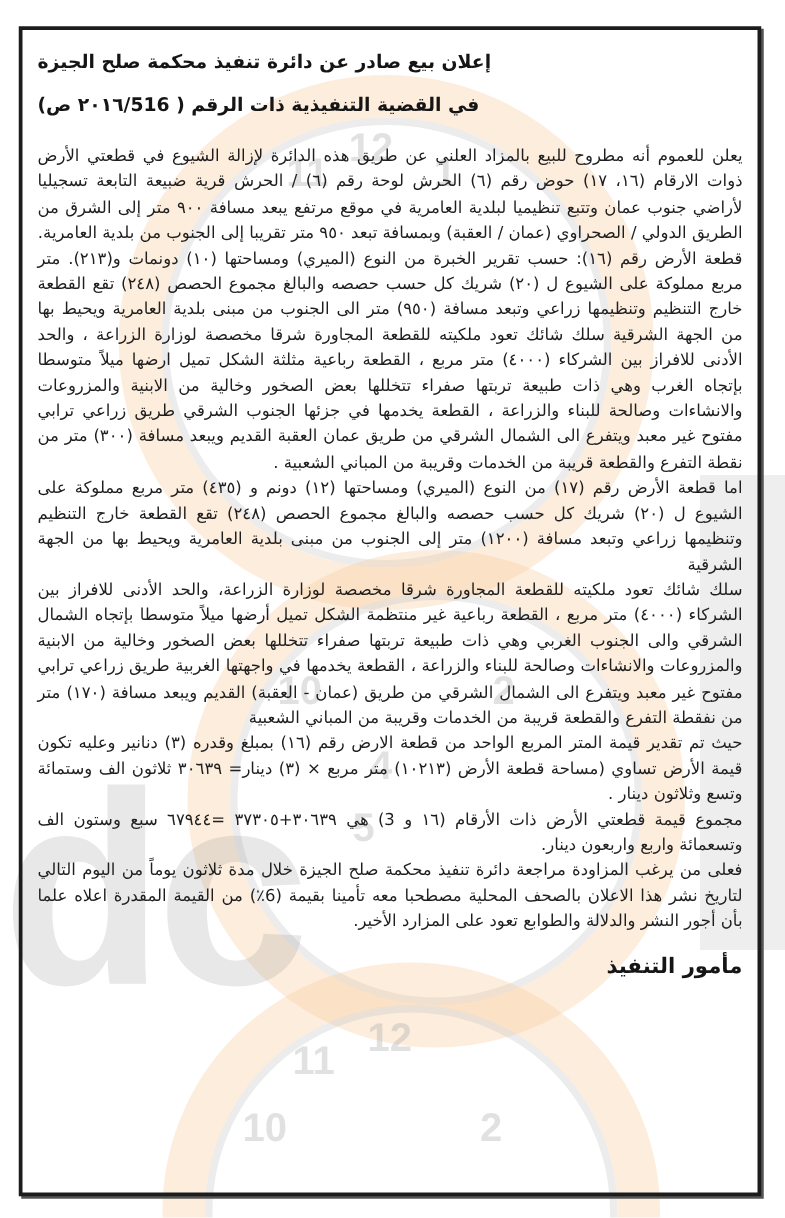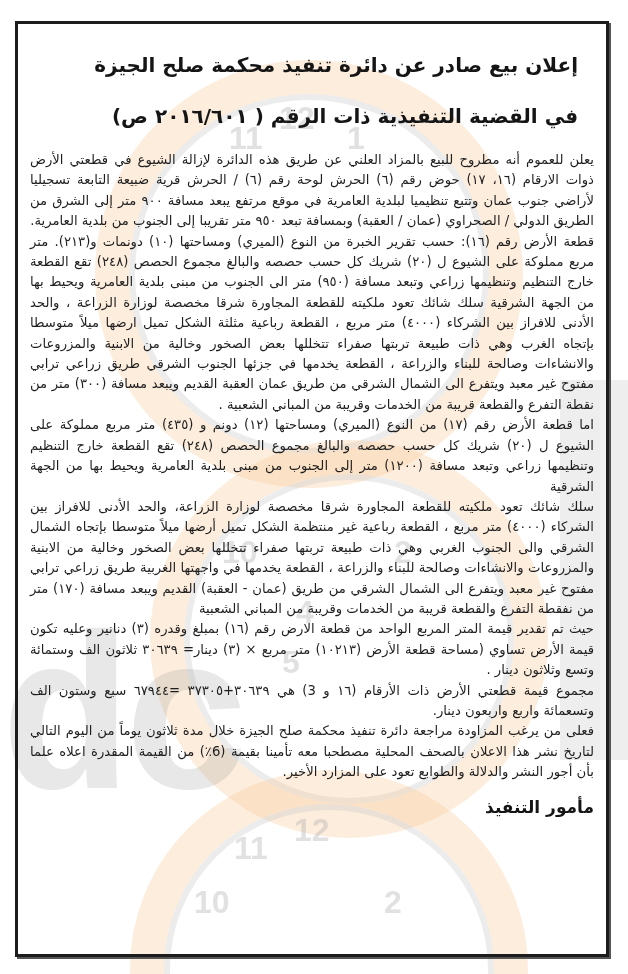--- a/index.html
+++ b/index.html
@@ -49,26 +49,26 @@
       width: 594px;
       height: 936px;
       border: 3px solid #1c1c1c;
       box-shadow: 2px 2px 0 #555;
       z-index: 1;
       direction: rtl;
       box-sizing: border-box;
       padding: 8px 12px 0 12px;
     }
     .title {
-      text-align: right;
+      text-align: left;
       font-weight: bold;
-      font-size: 20px;
+      font-size: 15px;
       line-height: 35px;
       color: #151515;
-      margin: 16px;
+      margin: 0;
     }
     .body-text {
       margin-top: 14px;
       font-size: 13.2px;
       font-weight: normal;
       line-height: 20.4px;
       text-align: justify;
       text-align-last: right;
       color: #1e1e1e;
     }
@@ -104,21 +104,21 @@
   <span class="num" style="left:30px; top:80px;">10</span>
   <span class="num" style="left:220px; top:80px;">2</span>
 </div>
 
 <div class="wm wm-logo" style="left:0px; top:620px;font-family:Liberation Mono, monospace;">dc</div>
 
 <div class="wm" style="left:560px; top:380px; width:68px; height:380px; background:rgba(150,150,150,0.16);"></div>
 
 <div class="notice">
   <h1 class="title">إعلان بيع صادر عن دائرة تنفيذ محكمة صلح الجيزة</h1>
-  <h1 class="title">في القضية التنفيذية ذات الرقم ( ٢٠١٦/٦٠١ ص)</h1>
+  <h1 class="title">في القضية التنفيذية ذات الرقم ( ٢٠١٦/516 ص)</h1>
 
   <div class="body-text">
     <p class="para">يعلن للعموم أنه مطروح للبيع بالمزاد العلني عن طريق هذه الدائرة لإزالة الشيوع في قطعتي الأرض ذوات الارقام (١٦، ١٧) حوض رقم (٦) الحرش لوحة رقم (٦) / الحرش قرية ضبيعة التابعة تسجيليا لأراضي جنوب عمان وتتبع تنظيميا لبلدية العامرية في موقع مرتفع يبعد مسافة ٩٠٠ متر إلى الشرق من الطريق الدولي / الصحراوي (عمان / العقبة) وبمسافة تبعد ٩٥٠ متر تقريبا إلى الجنوب من بلدية العامرية.</p>
     <p class="para">قطعة الأرض رقم (١٦): حسب تقرير الخبرة من النوع (الميري) ومساحتها (١٠) دونمات و(٢١٣). متر مربع مملوكة على الشيوع ل (٢٠) شريك كل حسب حصصه والبالغ مجموع الحصص (٢٤٨) تقع القطعة خارج التنظيم وتنظيمها زراعي وتبعد مسافة (٩٥٠) متر الى الجنوب من مبنى بلدية العامرية ويحيط بها من الجهة الشرقية سلك شائك تعود ملكيته للقطعة المجاورة شرقا مخصصة لوزارة الزراعة ، والحد الأدنى للافراز بين الشركاء (٤٠٠٠) متر مربع ، القطعة رباعية مثلثة الشكل تميل ارضها ميلاً متوسطا بإتجاه الغرب وهي ذات طبيعة تربتها صفراء تتخللها بعض الصخور وخالية من الابنية والمزروعات والانشاءات وصالحة للبناء والزراعة ، القطعة يخدمها في جزئها الجنوب الشرقي طريق زراعي ترابي مفتوح غير معبد ويتفرع الى الشمال الشرقي من طريق عمان العقبة القديم ويبعد مسافة (٣٠٠) متر من نقطة التفرع والقطعة قريبة من الخدمات وقريبة من المباني الشعبية .</p>
     <p class="para">اما قطعة الأرض رقم (١٧) من النوع (الميري) ومساحتها (١٢) دونم و (٤٣٥) متر مربع مملوكة على الشيوع ل (٢٠) شريك كل حسب حصصه والبالغ مجموع الحصص (٢٤٨) تقع القطعة خارج التنظيم وتنظيمها زراعي وتبعد مسافة (١٢٠٠) متر إلى الجنوب من مبنى بلدية العامرية ويحيط بها من الجهة الشرقية</p>
     <p class="para">سلك شائك تعود ملكيته للقطعة المجاورة شرقا مخصصة لوزارة الزراعة، والحد الأدنى للافراز بين الشركاء (٤٠٠٠) متر مربع ، القطعة رباعية غير منتظمة الشكل تميل أرضها ميلاً متوسطا بإتجاه الشمال الشرقي والى الجنوب الغربي وهي ذات طبيعة تربتها صفراء تتخللها بعض الصخور وخالية من الابنية والمزروعات والانشاءات وصالحة للبناء والزراعة ، القطعة يخدمها في واجهتها الغربية طريق زراعي ترابي مفتوح غير معبد ويتفرع الى الشمال الشرقي من طريق (عمان - العقبة) القديم ويبعد مسافة (١٧٠) متر من نفقطة التفرع والقطعة قريبة من الخدمات وقريبة من المباني الشعبية</p>
     <p class="para">حيث تم تقدير قيمة المتر المربع الواحد من قطعة الارض رقم (١٦) بمبلغ وقدره (٣) دنانير وعليه تكون قيمة الأرض تساوي (مساحة قطعة الأرض (١٠٢١٣) متر مربع × (٣) دينار= ٣٠٦٣٩ ثلاثون الف وستمائة وتسع وثلاثون دينار .</p>
     <p class="para">مجموع قيمة قطعتي الأرض ذات الأرقام (١٦ و 3) هي ٣٠٦٣٩+٣٧٣٠٥ =٦٧٩٤٤ سبع وستون الف وتسعمائة واربع واربعون دينار.</p>
     <p class="para">فعلى من يرغب المزاودة مراجعة دائرة تنفيذ محكمة صلح الجيزة خلال مدة ثلاثون يوماً من اليوم التالي لتاريخ نشر هذا الاعلان بالصحف المحلية مصطحبا معه تأمينا بقيمة (6٪) من القيمة المقدرة اعلاه علما بأن أجور النشر والدلالة والطوابع تعود على المزارد الأخير.</p>
   </div>

